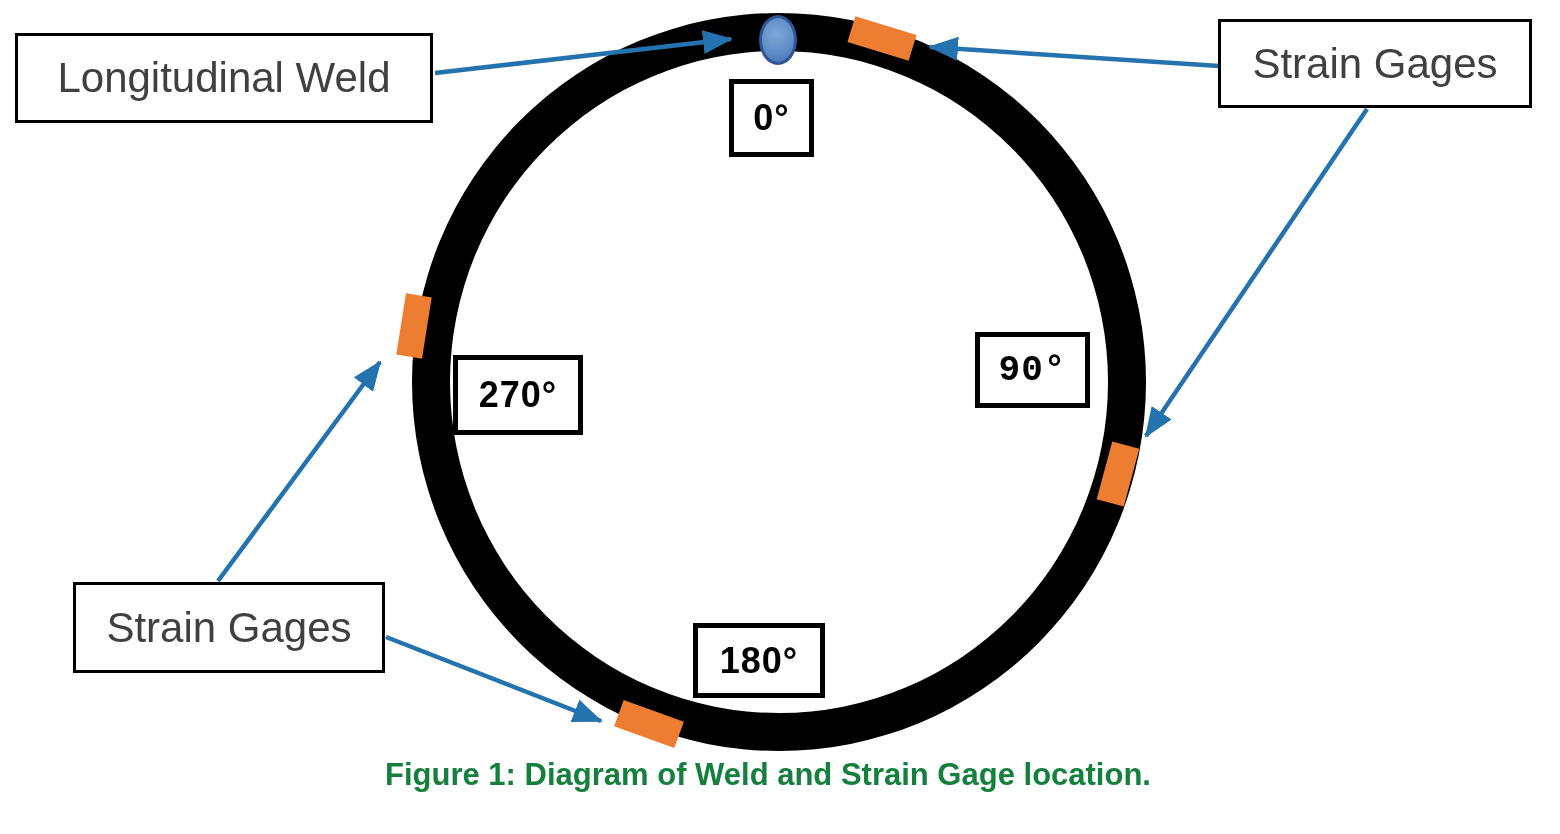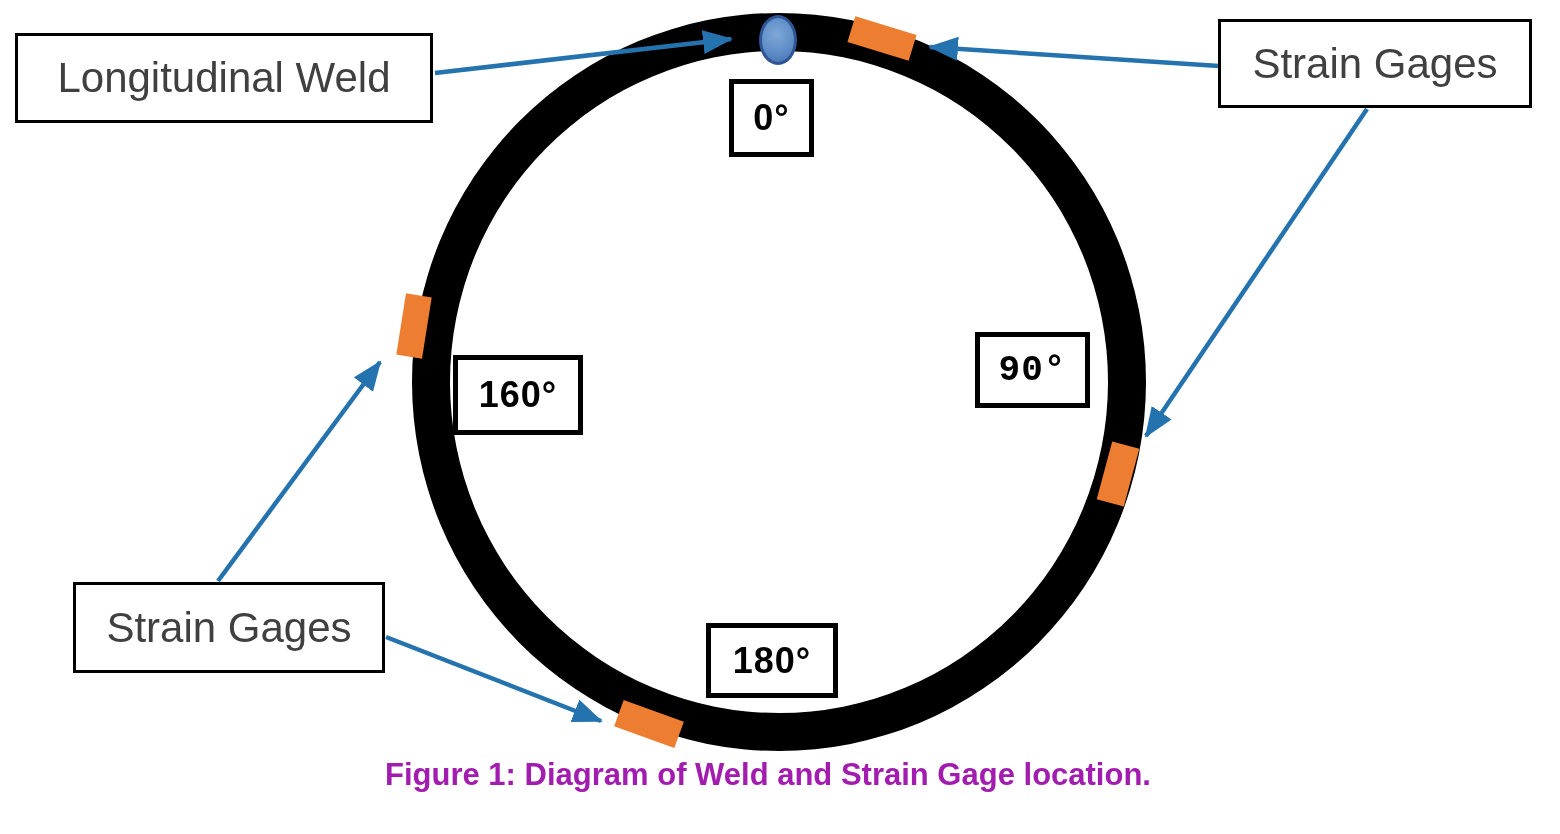--- a/index.html
+++ b/index.html
@@ -33,38 +33,38 @@
   .gage-r {left:1104px;top:444px;width:28px;height:60px;transform:rotate(15deg);}
   .gage-l {left:401px;top:295px;width:26px;height:62px;transform:rotate(9deg);}
   .gage-b {left:617px;top:710px;width:64px;height:28px;transform:rotate(20deg);}
 
   
   .anglebox{position:absolute;background:var(--box-bg);border:5px solid var(--box-border);
     display:flex;align-items:center;justify-content:center;z-index:2;
     font-weight:bold;font-size:36px;color:#000;letter-spacing:1px;}
   .deg0  {left:729px;top:79px; width:85px; height:78px;}
   .deg90 {left:975px;top:332px;width:115px;height:76px;font-family:Liberation Mono, monospace;}
-  .deg180{left:693px;top:623px;width:132px;height:75px;margin-left:13px;}
+  .deg180{left:693px;top:623px;width:132px;height:75px;}
   .deg270{left:453px;top:355px;width:130px;height:80px;}
 
   
   .callout{position:absolute;background:var(--box-bg);border:3px solid var(--box-border);
     display:flex;align-items:center;justify-content:center;z-index:5;
     font-size:42px;color:#404040;}
   .co-weld{left:15px;top:33px;width:418px;height:90px;}
   .co-sg-tr{left:1218px;top:19px;width:314px;height:89px;}
   .co-sg-bl{left:73px;top:582px;width:312px;height:91px;}
 
   
   svg.arrows{position:absolute;left:0;top:0;width:1560px;height:834px;z-index:4;}
   svg.arrows line{stroke:var(--arrow-blue);stroke-width:4.5;}
   svg.arrows .head{fill:var(--arrow-blue);}
 
   .caption{position:absolute;left:0;top:757px;width:1536px;text-align:center;
-    font-weight:bold;font-size:31px;color:#a21caf;z-index:2;}
+    font-weight:bold;font-size:31px;color:#15803d;z-index:2;}
 </style>
 </head>
 <body>
 
 <div class="stage">
 
   <div class="ring"></div>
 
   <div class="weld"></div>
 
@@ -76,21 +76,21 @@
   <div class="anglebox deg0">
     <span>0°</span>
   </div>
   <div class="anglebox deg90">
     <span>90°</span>
   </div>
   <div class="anglebox deg180">
     <span>180°</span>
   </div>
   <div class="anglebox deg270">
-    <span>160°</span>
+    <span>270°</span>
   </div>
 
   <svg class="arrows" viewBox="0 0 1560 834">
     <defs>
       <marker id="ah" markerUnits="userSpaceOnUse" markerWidth="32" markerHeight="26" refX="28" refY="12" orient="auto">
         <path class="head" d="M0,0 L30,12 L0,24 Z"></path>
       </marker>
     </defs>
     <line x1="435" y1="73" x2="731" y2="39" marker-end="url(#ah)"></line>
     <line x1="1219" y1="66" x2="930" y2="47" marker-end="url(#ah)"></line>

